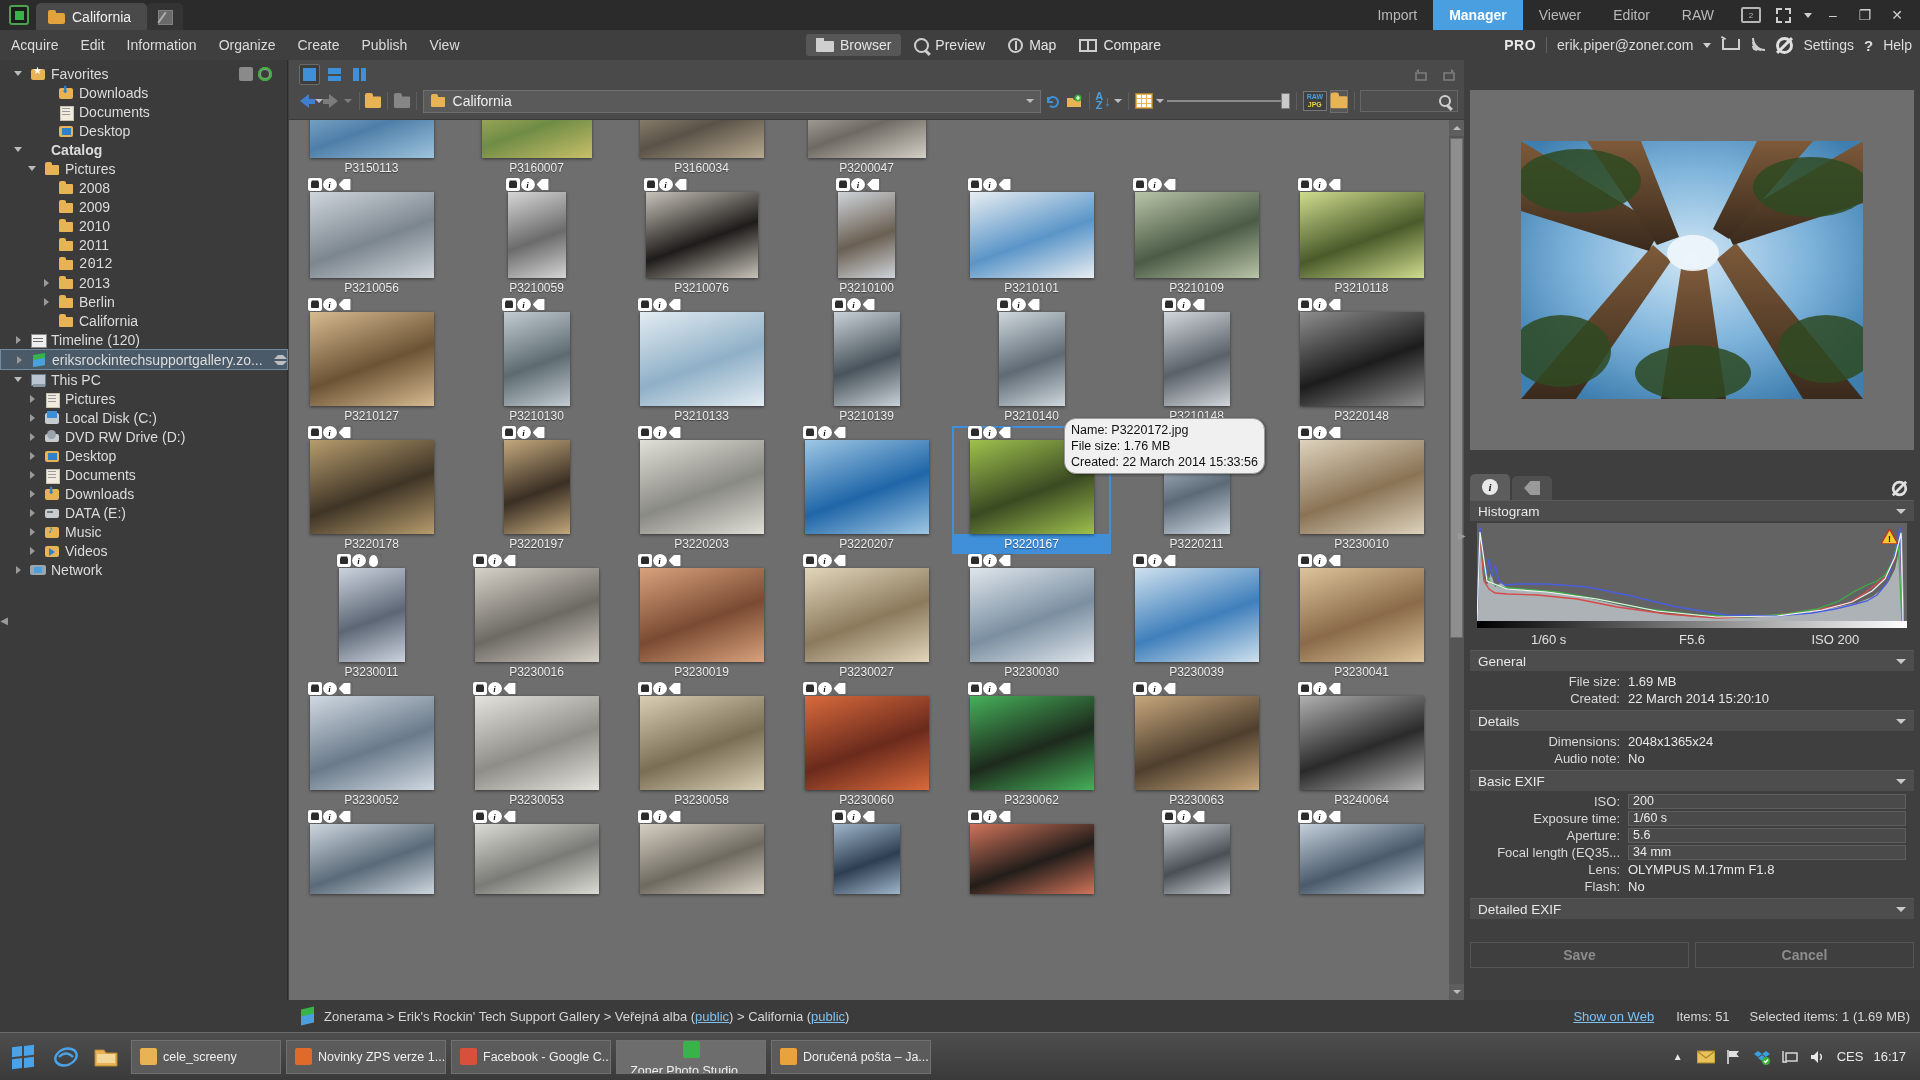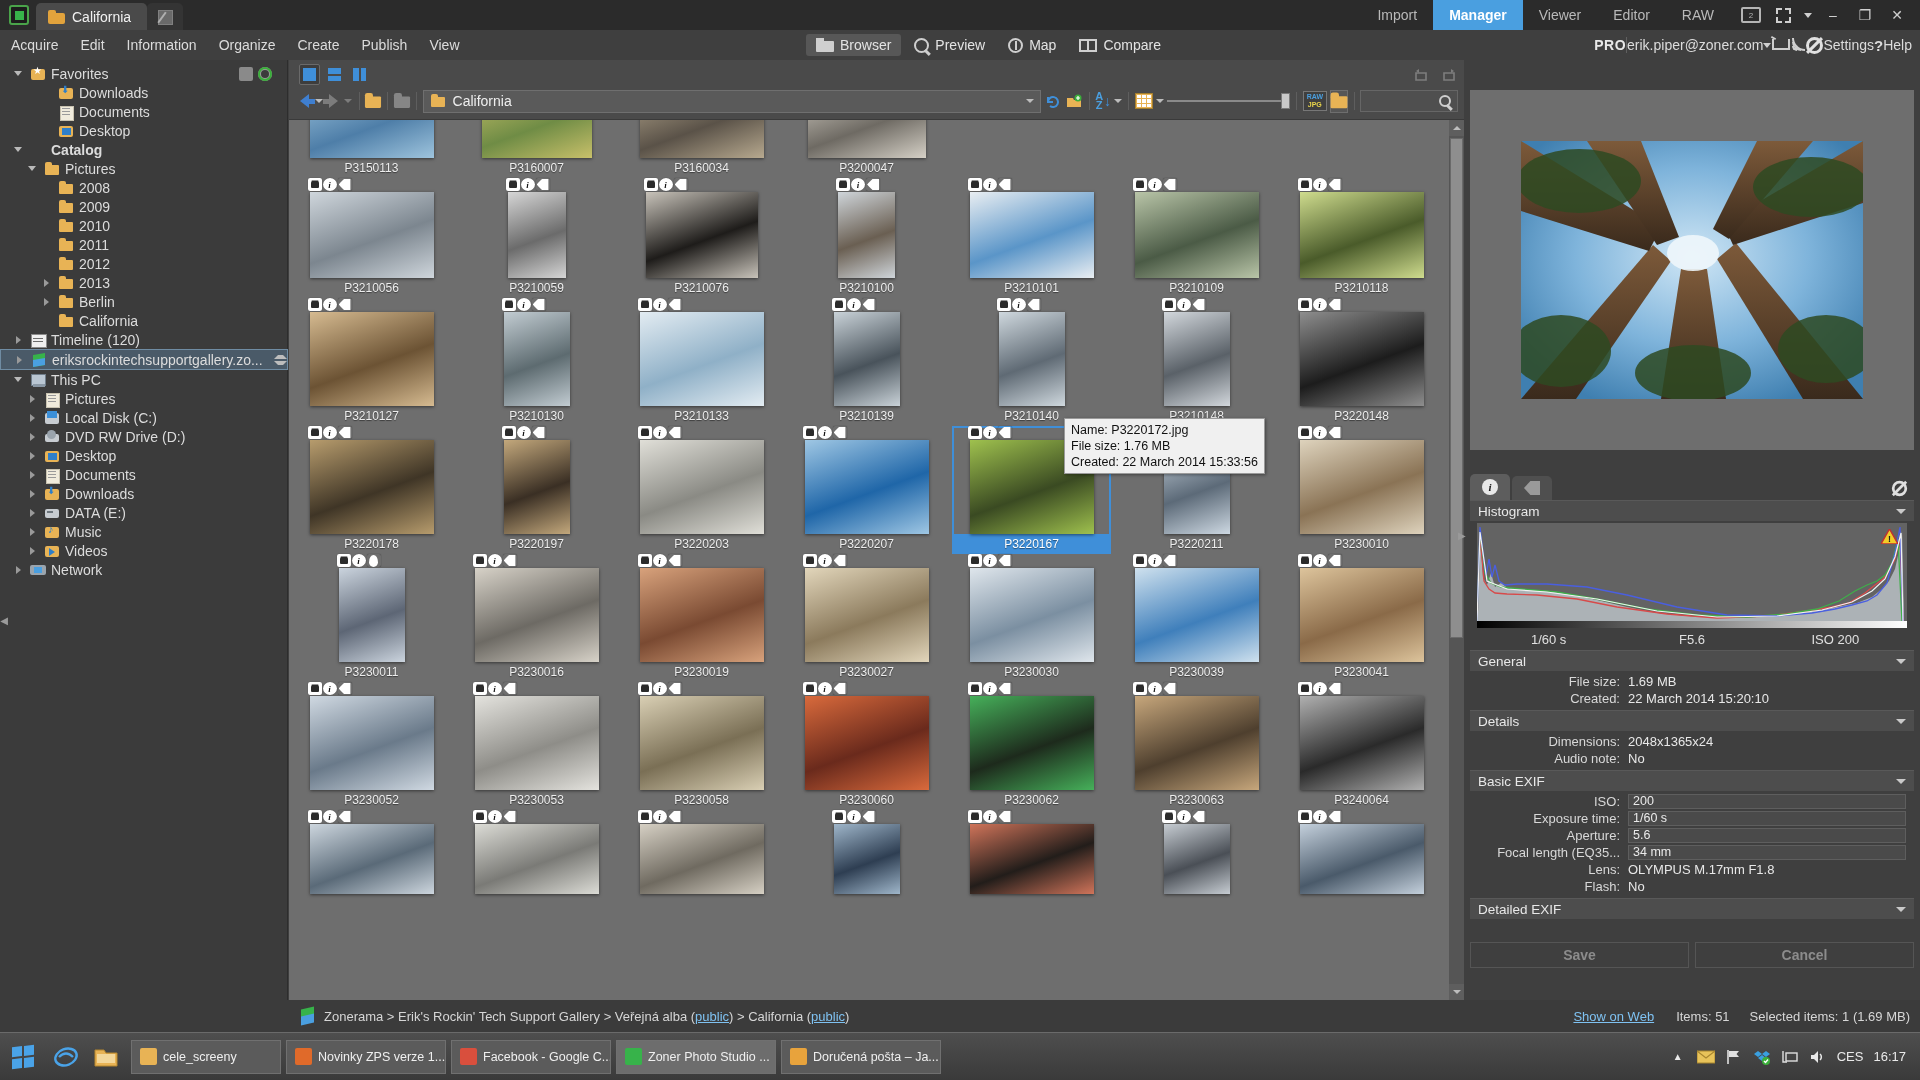--- a/index.html
+++ b/index.html
@@ -48,21 +48,21 @@
   .mode.active{background:#575757;}
   .mode-ico{width:18px;height:15px;position:relative;}
   .ic-browser:before{content:"";position:absolute;left:0;top:3px;width:18px;height:11px;background:#cfcfcf;border-radius:1px;}
   .ic-browser:after{content:"";position:absolute;left:0;top:0;width:8px;height:4px;background:#cfcfcf;}
   .ic-mag{width:15px;height:15px;border:2px solid #cfcfcf;border-radius:50%;position:relative;}
   .ic-mag:after{content:"";position:absolute;right:-4px;bottom:-3px;width:7px;height:2.5px;background:#cfcfcf;transform:rotate(45deg);}
   .ic-map{width:15px;height:15px;border:2px solid #cfcfcf;border-radius:50%;position:relative;}
   .ic-map:after{content:"";position:absolute;left:4.5px;top:1px;width:2px;height:9px;background:#cfcfcf;}
   .ic-cmp{width:18px;height:13px;border:2px solid #cfcfcf;position:relative;}
   .ic-cmp:after{content:"";position:absolute;left:6px;top:0;width:2px;height:9px;background:#cfcfcf;}
-  .acct{position:absolute;right:8px;top:0;height:30px;display:flex;align-items:center;font-size:14px;color:#dcdcdc;margin-left:32px;}
+  .acct{position:absolute;right:8px;top:0;height:30px;display:flex;align-items:center;gap:10px;font-size:14px;color:#dcdcdc;margin-left:32px;}
   .pro{font-weight:bold;color:#e8e8e8;letter-spacing:.5px;}
   .vdiv{width:1px;height:16px;background:#606060;}
   .cart{width:19px;height:16px;position:relative;}
   .cart:before{content:"";position:absolute;left:1px;top:2px;width:14px;height:9px;border:2px solid #cfcfcf;border-top:0;}
   .cart:after{content:"";position:absolute;left:0;top:0;width:5px;height:2px;background:#cfcfcf;transform:rotate(30deg);}
   .rss{width:16px;height:16px;position:relative;}
   .rss i{position:absolute;border:2px solid #cfcfcf;border-right:0;border-top:0;border-radius:0 0 0 20px;left:2px;bottom:2px;}
   .rss i:nth-child(1){width:5px;height:5px;}
   .rss i:nth-child(2){width:9px;height:9px;}
   .rss i:nth-child(3){width:13px;height:13px;}
@@ -220,21 +220,21 @@
   .counts{margin-left:22px;display:flex;gap:20px;}
   .bottom-left-pad{position:absolute;left:0;top:1000px;width:289px;height:32px;background:#3b3b3b;}
 
   
   .taskbar{position:absolute;left:0;bottom:0;width:1920px;height:48px;background:linear-gradient(#4e4e4e,#3a3a3a);border-top:1px solid #6a6a6a;display:flex;align-items:center;}
   .start{width:46px;height:46px;display:flex;align-items:center;justify-content:center;}
   .win-logo{width:22px;height:22px;display:grid;grid-template-columns:1fr 1fr;grid-template-rows:1fr 1fr;gap:2px;transform:skewY(-6deg);}
   .win-logo i{background:#4aa3e8;}
   .tb-ico{width:40px;height:46px;display:flex;align-items:center;justify-content:center;}
   .tb-btn{height:34px;min-width:150px;max-width:160px;background:#5b5b5b;border:1px solid #707070;display:flex;align-items:center;gap:6px;padding:0 8px;margin-left:5px;font-size:12.5px;color:#efefef;overflow:hidden;white-space:nowrap;}
-  .tb-btn.active{background:#6d6d6d;}
+  .tb-btn.active{background:#6d6d6d;flex-direction:column;}
   .tb-ic{width:17px;height:17px;flex:0 0 17px;border-radius:2px;}
   .tray{margin-left:auto;display:flex;align-items:center;gap:10px;padding-right:14px;color:#eaeaea;font-size:13px;}
   .tray .tr{width:18px;height:18px;display:flex;align-items:center;justify-content:center;}
   .clock{display:flex;flex-direction:column;align-items:center;line-height:15px;font-size:13px;}
 </style>
 </head>
 <body>
 
 <div class="app">
 
@@ -381,21 +381,21 @@
         <div class="tnode" style="padding-left: 30px;">
           <span class="arw"></span>
           <span class="fi folder"></span>
           <span>2010</span>
         </div>
         <div class="tnode" style="padding-left: 30px;">
           <span class="arw"></span>
           <span class="fi folder"></span>
           <span>2011</span>
         </div>
-        <div class="tnode" style="padding-left: 30px;">
+        <div class="tnode" style="padding-left: 30px; font-family: Liberation Mono, monospace;">
           <span class="arw"></span>
           <span class="fi folder"></span>
           <span>2012</span>
         </div>
         <div class="tnode" style="padding-left: 30px;">
           <span class="arw r"></span>
           <span class="fi folder"></span>
           <span>2013</span>
         </div>
         <div class="tnode" style="padding-left: 30px;">
@@ -1196,21 +1196,21 @@
                 <span class="bdg cam"></span>
                 <span class="bdg inf">i</span>
                 <span class="bdg tag"></span>
               </div>
             </div>
             <div class="cap"></div>
           </div>
         </div>
       </div>
 
-    <div class="tooltip" id="tooltip" style="left: 775px; top: 298px;">
+    <div class="tooltip" id="tooltip" style="left: 775px; top: 298px; border-radius: 12px;">
       <div>Name: P3220172.jpg</div>
       <div>File size: 1.76 MB</div>
       <div>Created: 22 March 2014 15:33:56</div>
     </div>
 
     <div class="scroll-v">
       <div class="scroll-ar" style="top:0;">
           <span class="tiny-caret" style="transform:rotate(180deg)"></span>
         </div>
       <div class="scroll-thumb"></div>

